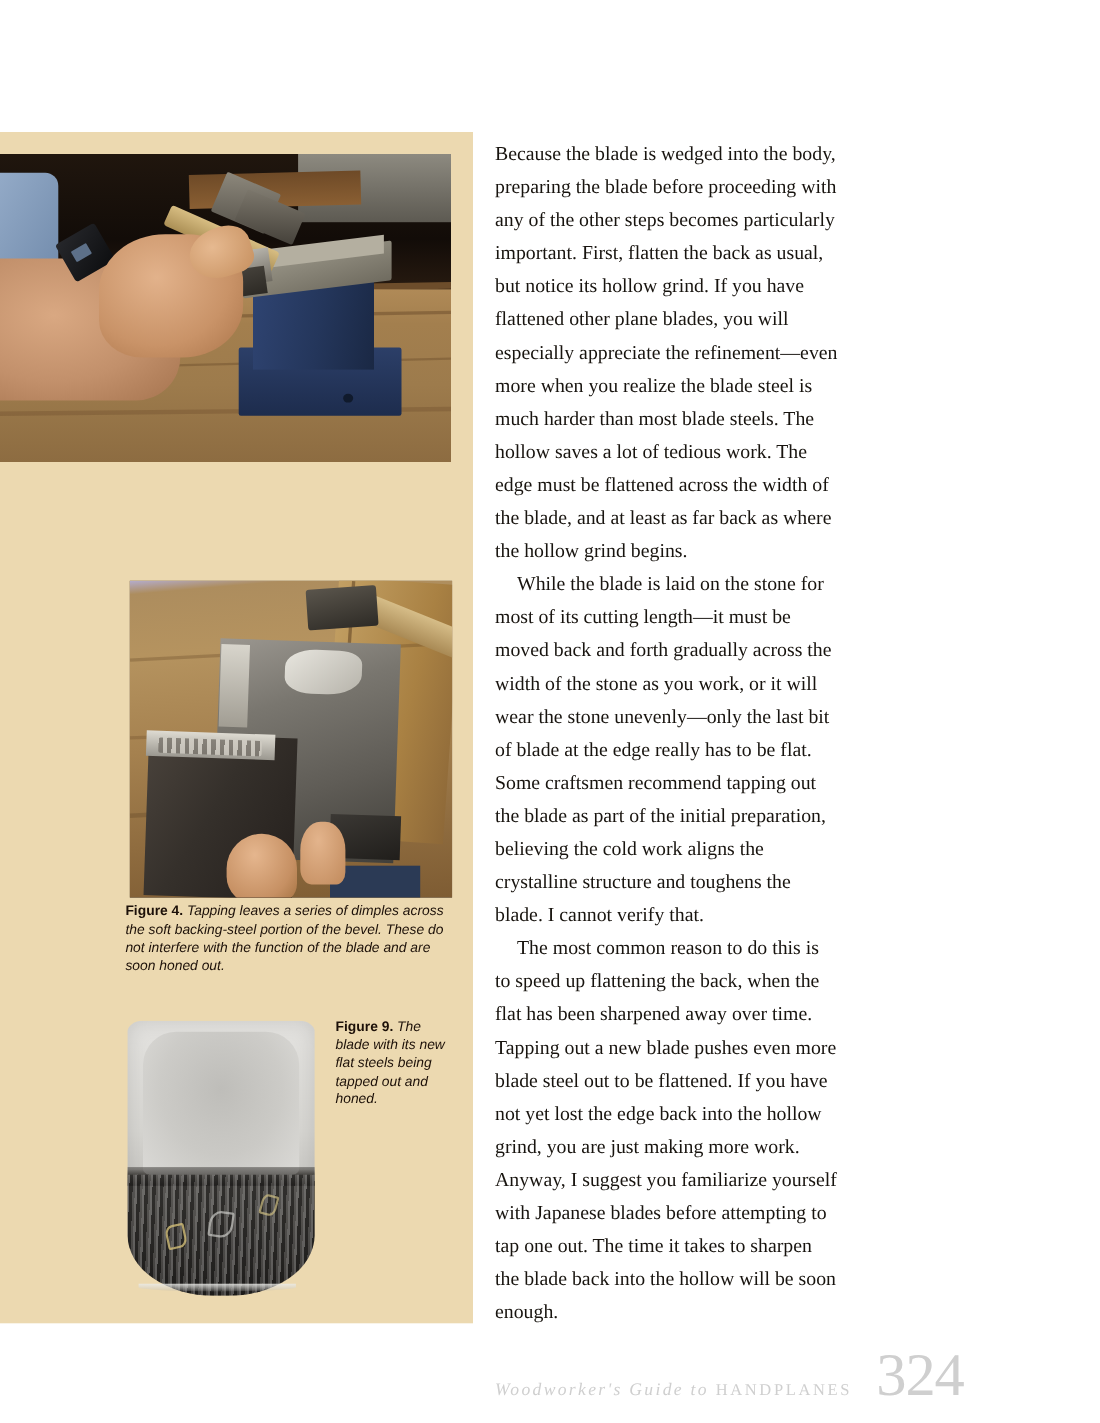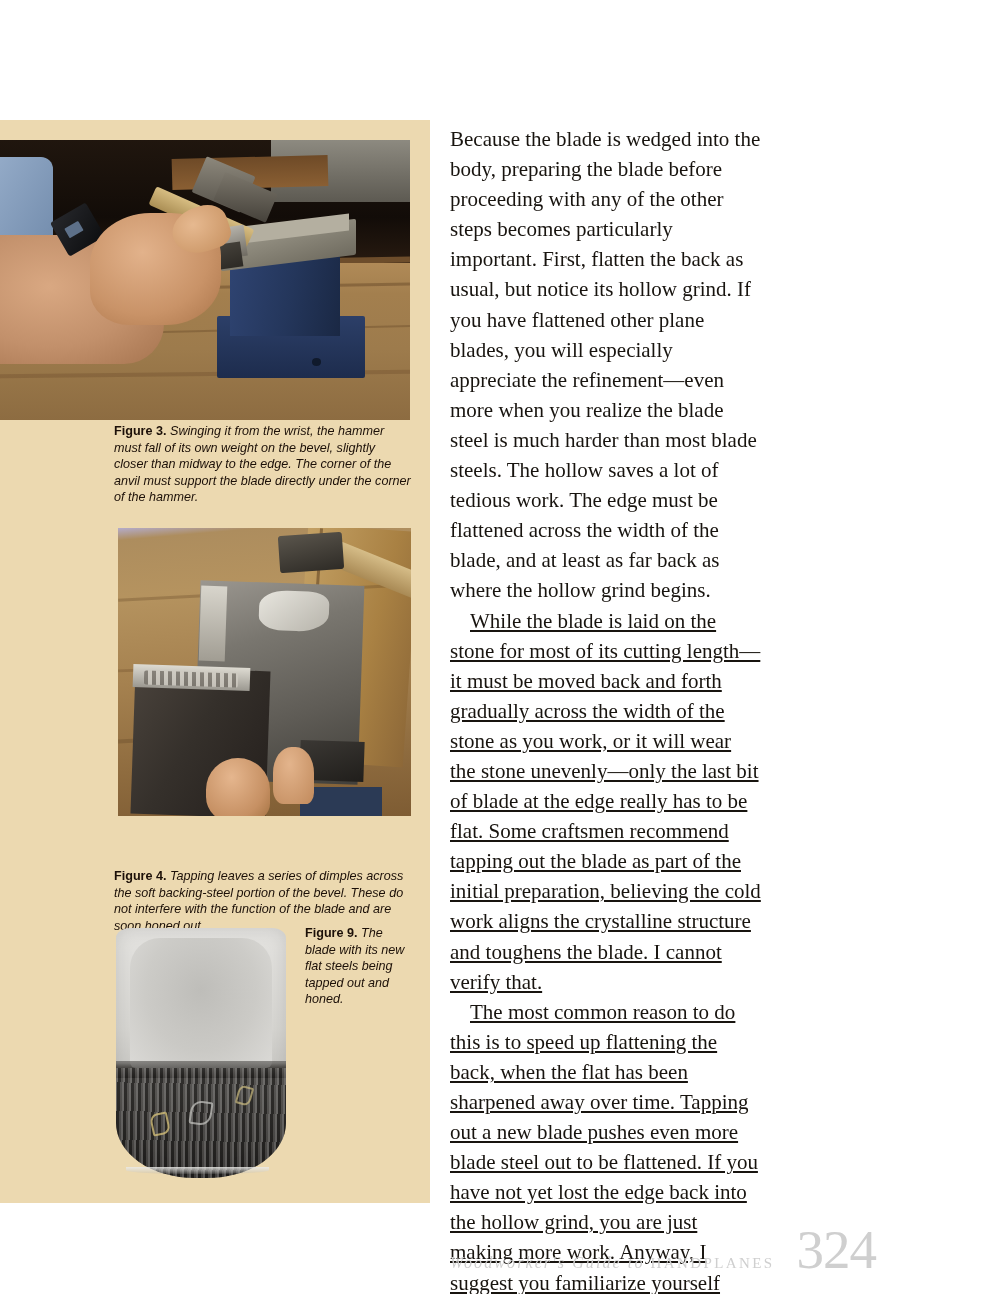--- a/index.html
+++ b/index.html
@@ -63,21 +63,21 @@
     font-weight: bold;
     font-style: normal;
   }
   #figure3-caption {
     left: 114px;
     top: 303px;
     width: 298px;
   }
   #figure4-caption {
     left: 114px;
-    top: 748px;
+    top: 700px;
     width: 298px;
   }
   #figure5-caption {
     left: 305px;
     top: 805px;
     width: 108px;
   }
 
   
   #article {
@@ -90,29 +90,28 @@
     font-family: "Liberation Serif", serif;
     font-size: 21.5px;
     letter-spacing: 0.4px;
     color: #b98c36;
     margin: 0 0 10px 0;
     font-weight: normal;
     white-space: nowrap;
   }
   .body-para {
     font-family: "Liberation Serif", serif;
-    font-size: 21px;
+    font-size: 18px;
     line-height: 30.1px;
     color: #18140f;
     margin: 0;
     text-align: left;
   }
   .body-para.indented {
     text-indent: 20px;
-    text-decoration: underline;
   }
 
   
   #page-footer {
     position: absolute;
     left: 450px;
     right: 38px;
     top: 1228px;
     height: 60px;
     display: flex;
@@ -262,23 +261,20 @@
     <div class="layer" id="f3-blade"></div>
     <div class="layer" id="f3-blade-dark"></div>
     <div class="layer" id="f3-sleeve"></div>
     <div class="layer" id="f3-arm"></div>
     <div class="layer" id="f3-watch"></div>
     <div class="layer" id="f3-watch-buckle"></div>
     <div class="layer" id="f3-hand"></div>
     <div class="layer" id="f3-thumb"></div>
   </div>
 
-  <div class="caption" id="figure3-caption">
-    <span class="figlabel">Figure 3.</span><span> Swinging it from the wrist, the hammer must fall of its own weight on the bevel, slightly closer than midway to the edge. The corner of the anvil must support the blade directly under the corner of the hammer.</span>
-  </div>
 
   <div class="photo" id="figure4-photo">
     <div class="layer" id="f4-bench"></div>
     <div class="layer" id="f4-plank"></div>
     <div class="layer" id="f4-plank-line"></div>
     <div class="layer" id="f4-grain1"></div>
     <div class="layer" id="f4-grain2"></div>
     <div class="layer" id="f4-grain3"></div>
     <div class="layer" id="f4-knot"></div>
     <div class="layer" id="f4-hammer-handle"></div>

